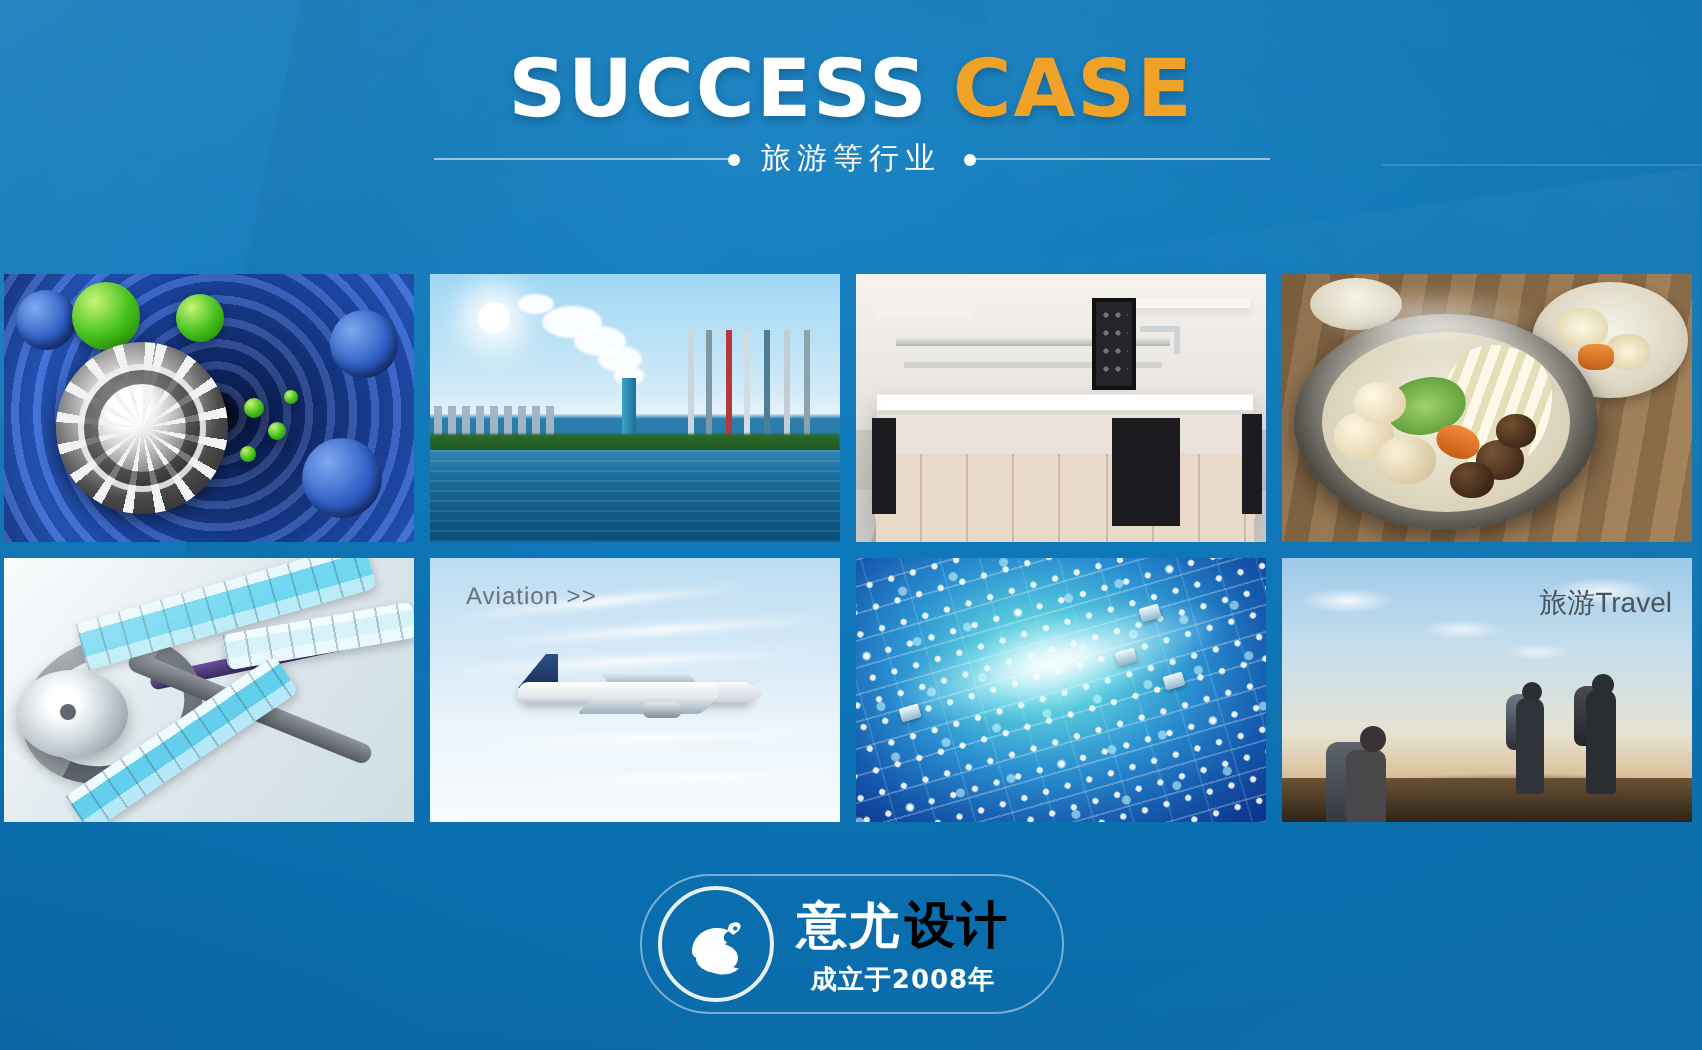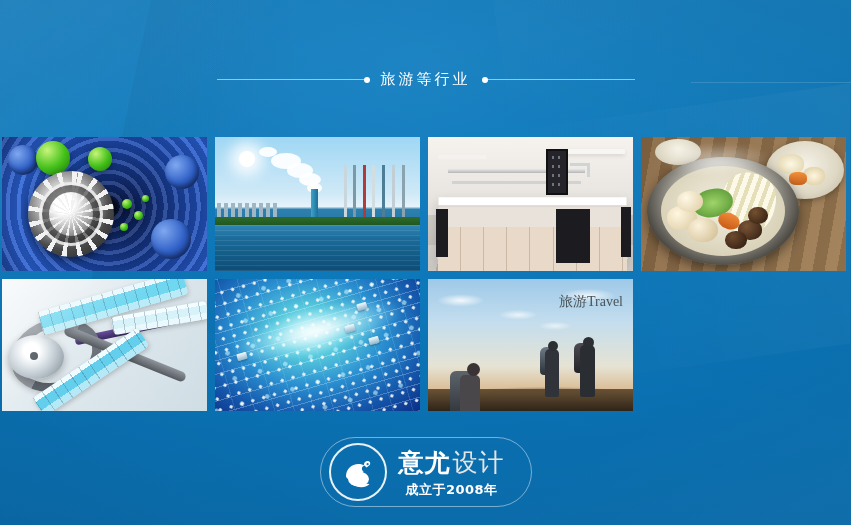--- a/index.html
+++ b/index.html
@@ -311,21 +311,21 @@
   .trav .h1 .head { left:17px; top:2px; width:13px; height:13px; background:#3a3336; }
   .trav .h1 .pack { left:0; top:10px; width:26px; height:46px; background:linear-gradient(#5d646b,#2e3338); }
   .trav .h3 { left:112px; width:26px; height:58px; }
   .trav .h3 .body { left:5px; width:14px; height:48px; background:#30343a; }
   .trav .h3 .head { left:8px; top:2px; width:10px; height:10px; }
   .trav .h3 .pack { left:0; top:8px; width:17px; height:28px; background:linear-gradient(#6d7a86,#2a3036); }
   .trav .h4 { left:146px; width:28px; height:62px; }
   .trav .h4 .body { left:6px; width:15px; height:52px; background:#2a2d31; }
   .trav .h4 .head { left:9px; top:2px; width:11px; height:11px; }
   .trav .h4 .pack { left:0; top:8px; width:18px; height:30px; background:linear-gradient(#4c4a52,#23232a); }
-  .trav .label { right:10px; top:14px; color:#4a5358; font-size:14px; letter-spacing:0;font-family:Liberation Serif, serif; }
+  .trav .label { right:10px; top:14px; color:#4a5358; font-size:14px; letter-spacing:0; }
 
   
   .logo-wrap {
     position:absolute; left:0; bottom:18px; width:851px;
     display:flex; justify-content:center; z-index:4;
   }
   .logo {
     display:flex; align-items:center; gap:12px;
     padding:5px 26px 5px 8px;
     border:1px solid rgba(255,255,255,.45);
@@ -337,21 +337,21 @@
     display:flex; align-items:center; justify-content:center;
     flex:none;
   }
   .logo-text { display:flex; flex-direction:column; align-items:center; }
   .logo-name { display:flex; align-items:baseline; }
   .logo-name .strong {
     color:#ffffff; font-size:25px; font-weight:bold; letter-spacing:1px;
     font-family:Liberation Sans, sans-serif;
   }
   .logo-name .light {
-    color:#e5e5e5; font-size:25px; font-weight:normal; letter-spacing:1px;
+    color:#000000; font-size:25px; font-weight:bold; letter-spacing:1px;
     font-family:"DejaVu Sans", sans-serif; margin-left:2px;
   }
   .logo-since {
     color:#ffffff; font-size:13px; font-weight:bold; letter-spacing:.5px;
     margin-top:2px; font-family:"DejaVu Sans", sans-serif;
   }
 </style>
 </head>
 <body>
 
@@ -360,20 +360,23 @@
   <div class="facet f2"></div>
   <div class="facet f3"></div>
   <div class="facet f4"></div>
   <div class="facet f5"></div>
   <div class="facet f6"></div>
   <div class="hairline h1"></div>
 </div>
 
 <div class="header">
 
+  <div class="title-main">
+    <span class="w">SUCCESS</span><span class="o">CASE</span>
+  </div>
 
   <div class="sub-row">
     <div class="rule left">
       <span class="dot"></span>
     </div>
     <div class="title-sub">旅游等行业</div>
     <div class="rule right">
       <span class="dot"></span>
     </div>
   </div>
@@ -467,20 +470,36 @@
     <div class="syr s3">
         <div class="ticks"></div>
       </div>
     <div class="syr s2">
         <div class="ticks"></div>
       </div>
     <div class="gloss"></div>
     <span class="label"></span>
   </div>
 
+  <div class="cell avi">
+    <div class="streak" style="left:10px;top:20px;width:150px;transform:rotate(-6deg);"></div>
+    <div class="streak" style="left:30px;top:34px;width:170px;transform:rotate(-4deg);"></div>
+    <div class="streak" style="left:0;top:50px;width:190px;transform:rotate(-3deg);"></div>
+    <div class="streak" style="left:20px;top:88px;width:180px;transform:rotate(-2deg);"></div>
+    <div class="streak" style="left:56px;top:108px;width:150px;transform:rotate(-2deg);"></div>
+    <div class="plane">
+      <div class="tail"></div>
+      <div class="wing2"></div>
+      <div class="fuse"></div>
+      <div class="nose"></div>
+      <div class="wing"></div>
+      <div class="engine"></div>
+    </div>
+    <span class="label">Aviation &gt;&gt;</span>
+  </div>
 
   <div class="cell elec">
     <div class="chips"></div>
     <div class="traces"></div>
     <div class="glow"></div>
     <div class="chip" style="left:22px;top:74px;"></div>
     <div class="chip" style="left:130px;top:46px;"></div>
     <div class="chip" style="left:154px;top:58px;"></div>
     <div class="chip" style="left:142px;top:24px;"></div>
     <span class="label"></span>

